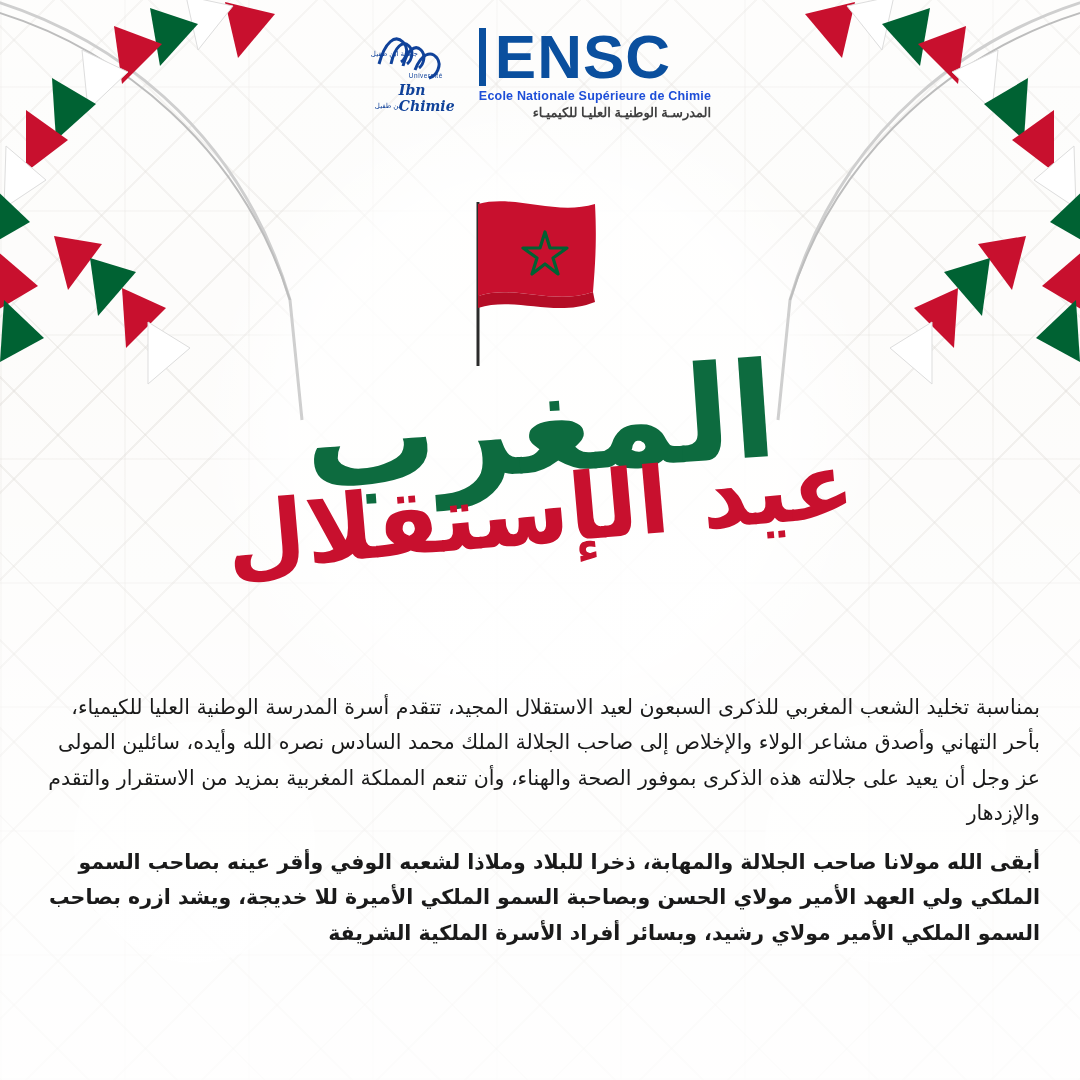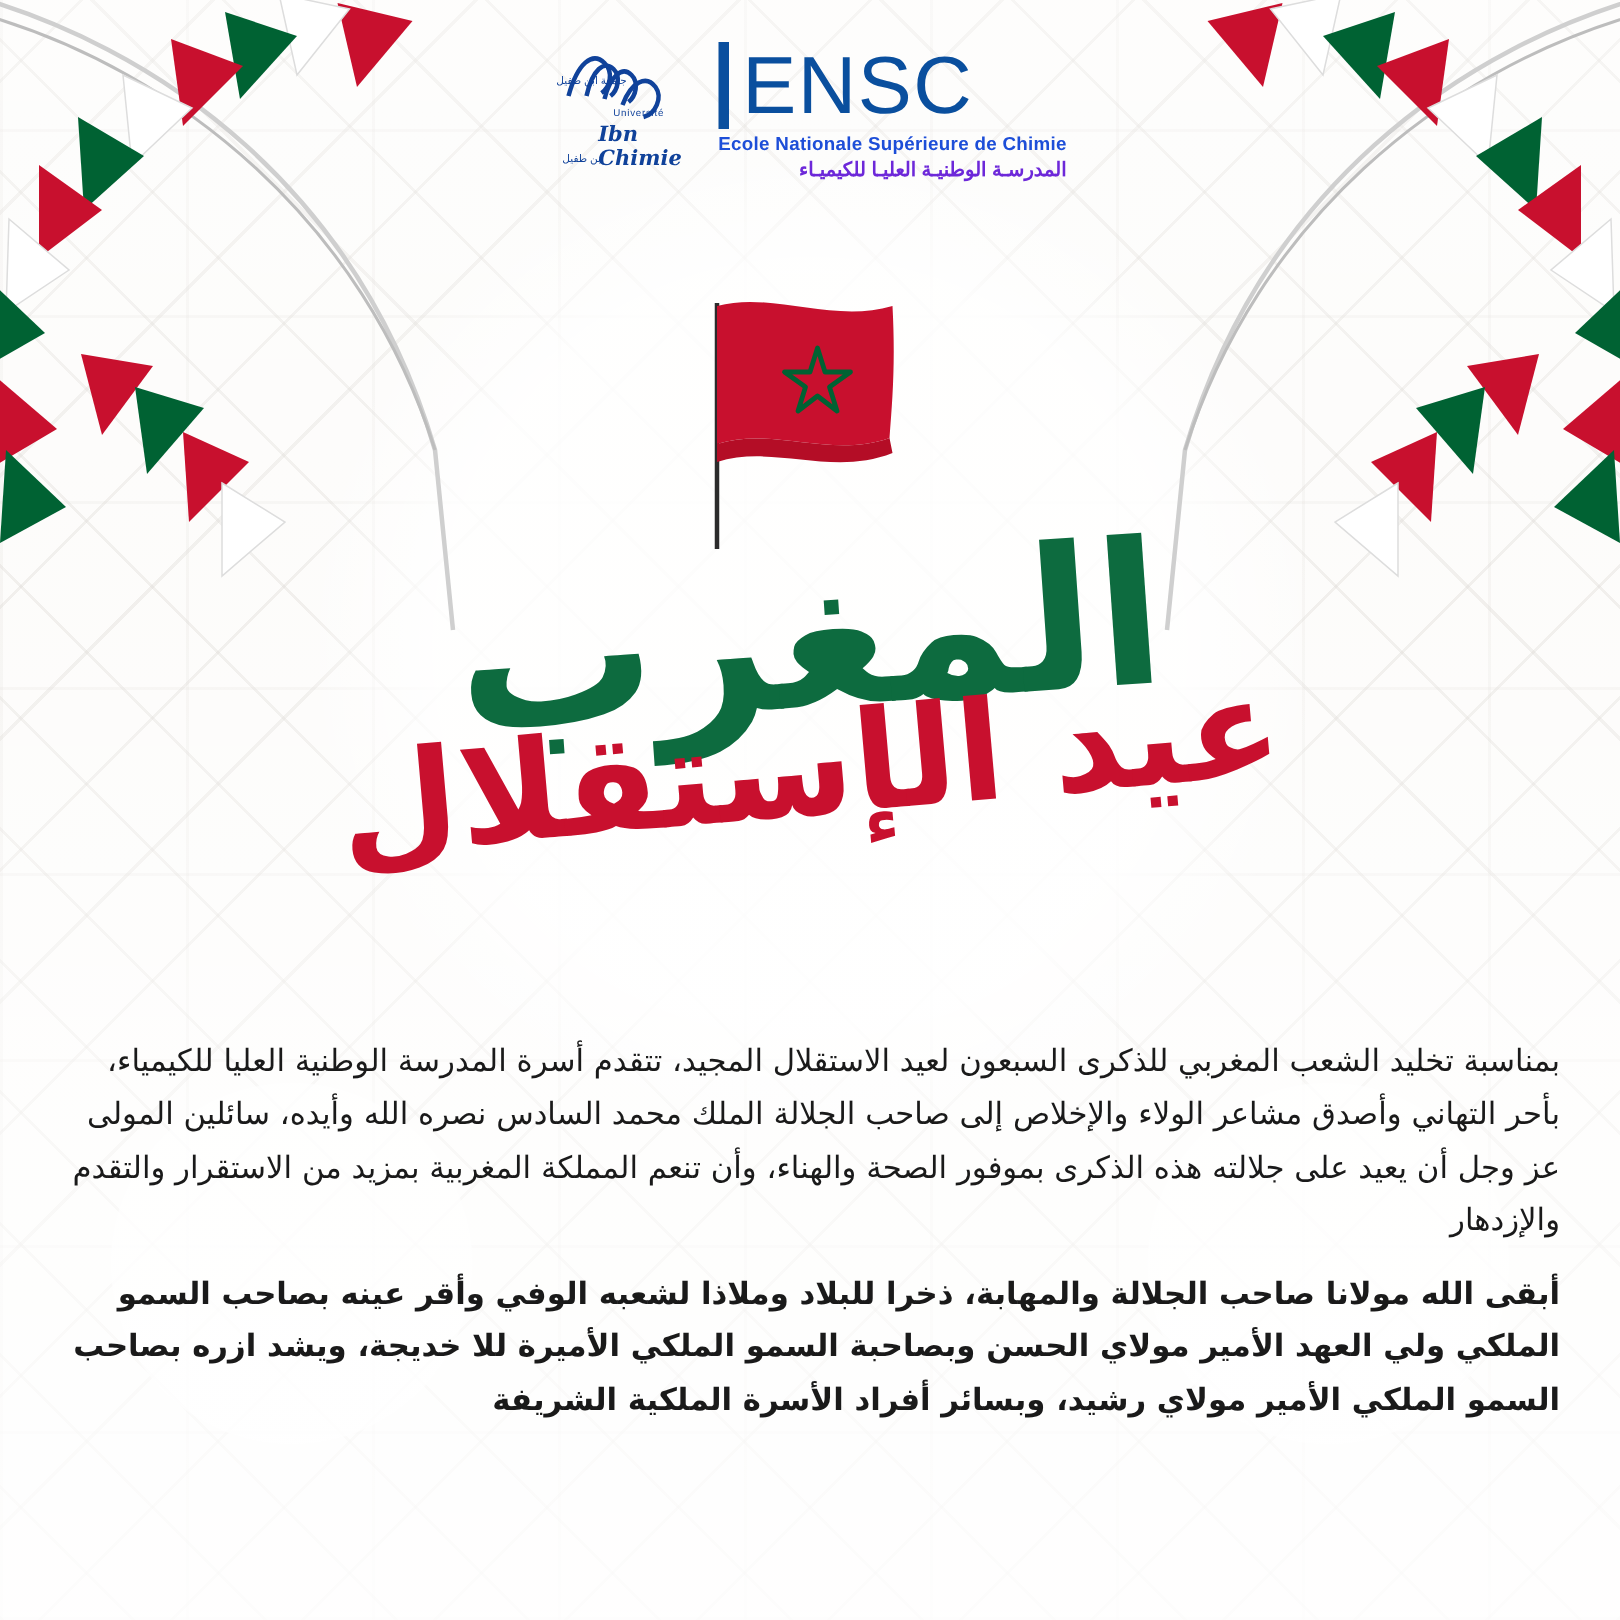--- a/index.html
+++ b/index.html
@@ -122,38 +122,38 @@
     vertical-align: top;
     width: 7px;
     height: 58px;
     background: #0a4f9e;
     margin-right: 9px;
   }
   .ensc-word {
     display: inline-block;
     vertical-align: top;
     font-family: "Liberation Sans", sans-serif;
-    font-weight: normal;
-    font-size: 54px;
+    font-weight: bold;
+    font-size: 62px;
     line-height: 58px;
     letter-spacing: 1px;
     color: #0a4f9e;
   }
   .ensc-fr {
     margin-top: 3px;
     font-size: 12.5px;
     font-weight: bold;
     color: #1d4ed8;
     letter-spacing: .2px;
   }
   .ensc-ar {
     margin-top: 2px;
     font-size: 13px;
     font-weight: bold;
-    color: #6d28d9;
+    color: #404040;
     direction: rtl;
     text-align: right;
     letter-spacing: .4px;
   }
 
   
   .flag-wrap {
     position: absolute;
     top: 196px;
     left: 50%;

